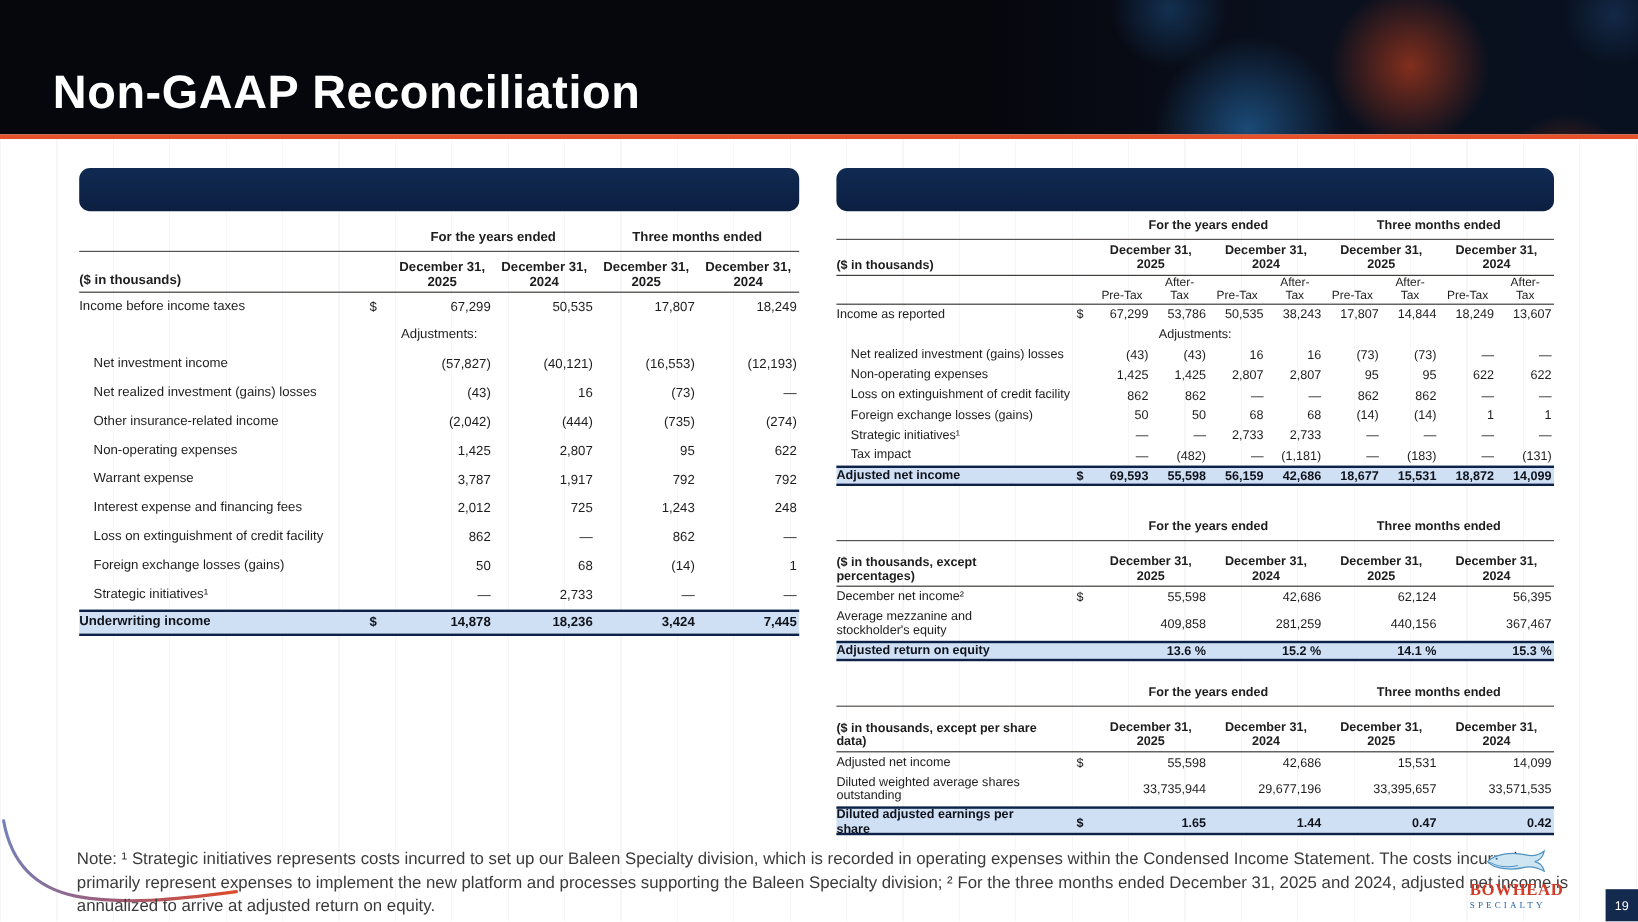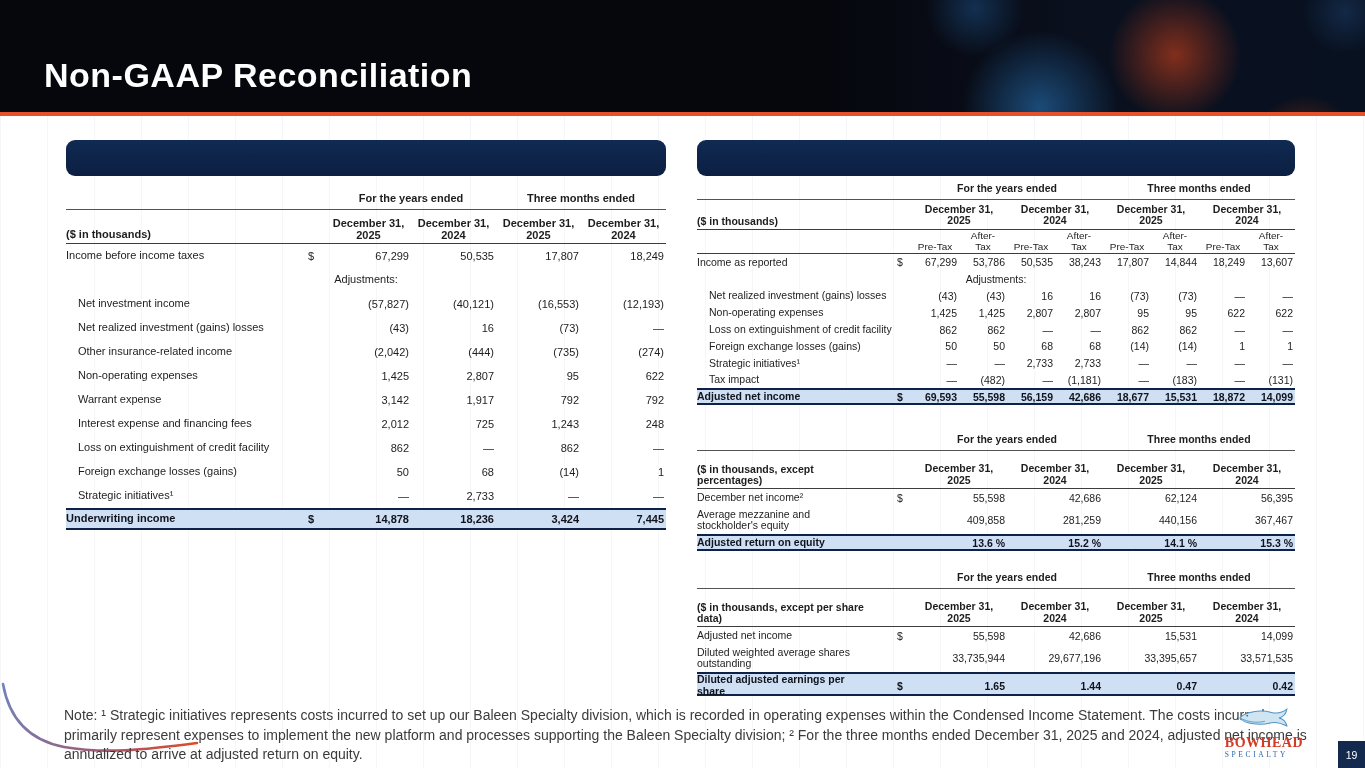--- a/index.html
+++ b/index.html
@@ -10,21 +10,21 @@
   
   .hero { position:absolute; left:0; top:0; width:1365px; height:112px;
     background:
       radial-gradient(circle 95px at 1175px 55px,  rgba(136,48,28,.95) 0%, rgba(136,48,28,0) 70%),
       radial-gradient(circle 78px at 1305px 150px, rgba(118,42,24,.9) 0%, rgba(118,42,24,0) 70%),
       radial-gradient(circle 108px at 1040px 108px, rgba(28,78,125,.95) 0%, rgba(28,78,125,0) 72%),
       radial-gradient(circle 70px at 975px 8px,    rgba(22,60,100,.75) 0%, rgba(22,60,100,0) 70%),
       radial-gradient(circle 60px at 1345px 12px,  rgba(26,56,96,.6) 0%, rgba(26,56,96,0) 70%),
       linear-gradient(90deg,#06070d 0%,#06070d 60%,#0a101e 80%,#081120 100%);
   }
-  .title { position:absolute; left:44px; top:56px; color:#fff; font-size:34px;
+  .title { position:absolute; left:44px; top:56px; color:#fff; font-size:39px;
            font-weight:700; letter-spacing:.5px; }
   .accent-line { position:absolute; left:0; top:112px; width:1365px; height:4px; background:#E4512B; }
 
   
   .content { position:absolute; left:0; top:116px; width:1365px; height:652px; background:#fff; }
   .content::before { content:""; position:absolute; inset:0; pointer-events:none;
       background:repeating-linear-gradient(90deg, rgba(13,34,70,.04) 0 1px, transparent 1px 47px); }
 
   .panel { position:absolute; }
   .panel.left  { left:66px;  top:24px; width:600px; }
@@ -160,21 +160,21 @@
             <div class="lab ind">Non-operating expenses</div>
             <div class="dol"></div>
             <div class="val">1,425</div>
             <div class="val">2,807</div>
             <div class="val">95</div>
             <div class="val">622</div>
           </div>
           <div class="row brow">
             <div class="lab ind">Warrant expense</div>
             <div class="dol"></div>
-            <div class="val">3,142</div>
+            <div class="val">3,787</div>
             <div class="val">1,917</div>
             <div class="val">792</div>
             <div class="val">792</div>
           </div>
           <div class="row brow">
             <div class="lab ind">Interest expense and financing fees</div>
             <div class="dol"></div>
             <div class="val">2,012</div>
             <div class="val">725</div>
             <div class="val">1,243</div>

